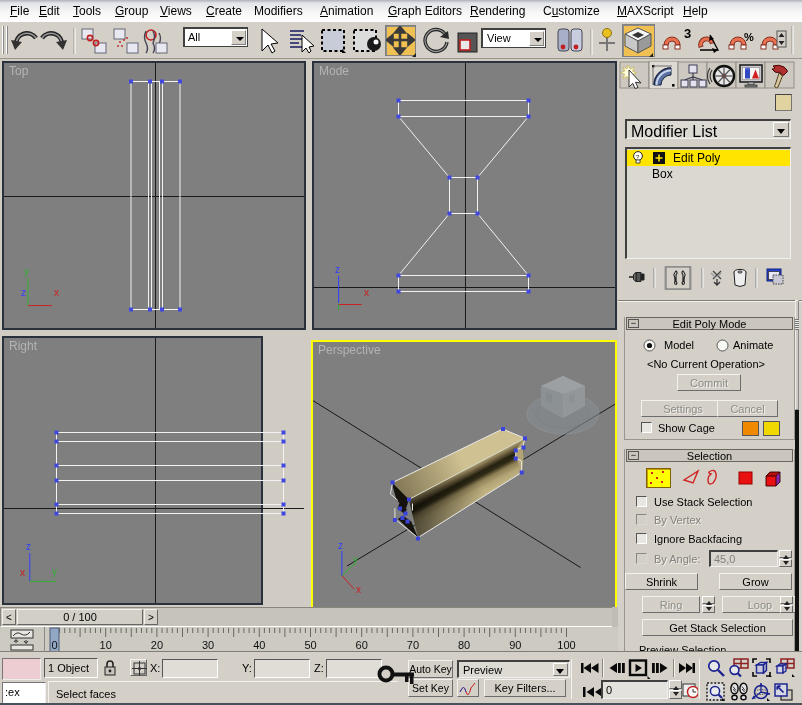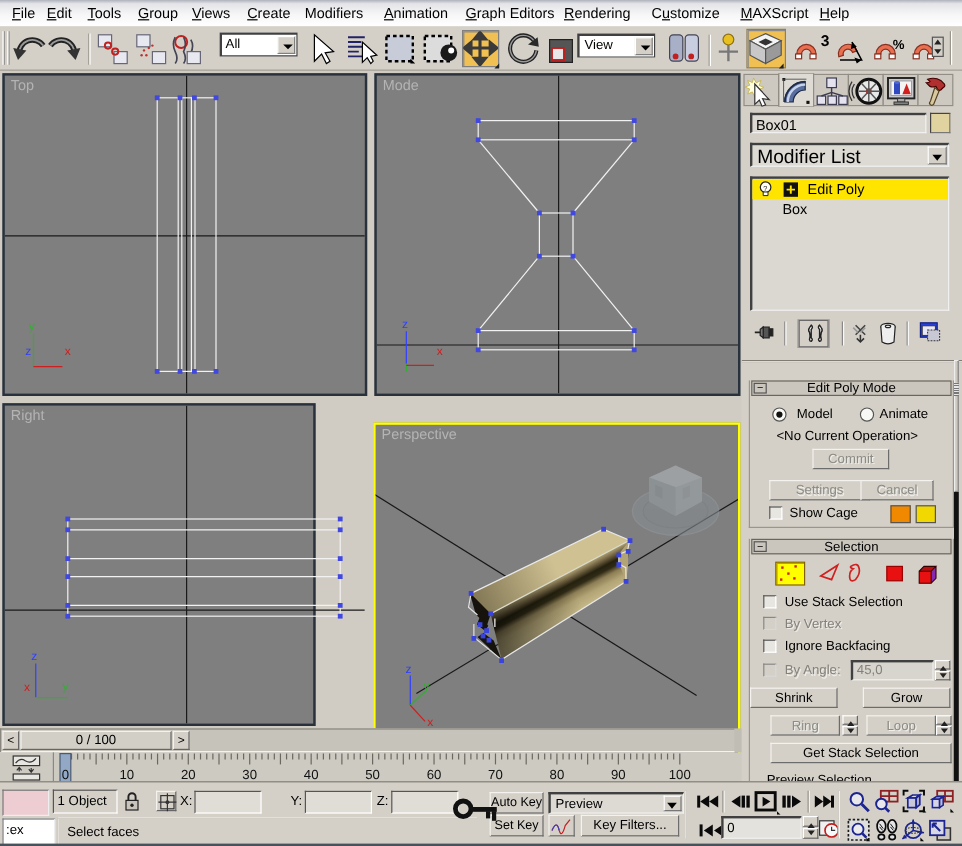--- a/index.html
+++ b/index.html
@@ -326,21 +326,21 @@
         <g font-size="10" font-family="Liberation Sans">
           <text x="22" y="212" fill="#3040ff">z</text>
           <line x1="25.8" y1="215" x2="25.8" y2="243" stroke="#3040ff"></line>
           <text x="16" y="238" fill="#cc2020">x</text>
           <line x1="25.8" y1="243.4" x2="52" y2="243.4" stroke="#30b030"></line>
           <text x="48" y="237" fill="#30b030">y</text>
         </g>
       </svg>
     </div>
 
-    <div class="vp" id="vpPersp" style="left:311px;top:293px;width:306px;height:316px">
+    <div class="vp" id="vpPersp" style="left:311px;top:281px;width:306px;height:316px">
       <div class="lbl">Perspective</div>
       <svg width="302" height="268" viewBox="0 0 302 268" style="position:absolute;left:0;top:0">
         <defs>
           <linearGradient id="nearside" gradientUnits="userSpaceOnUse" x1="153.8" y1="126.8" x2="171.6" y2="160.5">
             <stop offset="0" stop-color="#b0a273"></stop>
             <stop offset="0.12" stop-color="#6e6040"></stop>
             <stop offset="0.24" stop-color="#25210f"></stop>
             <stop offset="0.34" stop-color="#302b16"></stop>
             <stop offset="0.46" stop-color="#8d7e55"></stop>
             <stop offset="0.62" stop-color="#b2a475"></stop>
@@ -469,23 +469,20 @@
         <rect x="10" y="18" width="6" height="3" fill="#aaa" stroke="#333" stroke-width="0.8"></rect>
         <rect x="7" y="21" width="12" height="2" fill="#888" stroke="#333" stroke-width="0.8"></rect>
       </g>
 
       <g transform="translate(149,3)">
         <path d="M 6 2 q 6 -2 11 1 l 3 3 q 1 2 -1 3 l -2 2 q -2 1 -3 -1 l -1 -2 q -3 1 -5 0 l -3 -3 q 2 0 3 -1 Z" fill="#b03030" stroke="#400"></path>
         <path d="M 12 9 l 3.5 3 l -4.5 11 q -1.5 1.5 -3 0 q -1 -1.5 0.5 -3 Z" fill="#d8c8a0" stroke="#504020"></path>
       </g>
     </svg>
 
-    <div class="abs sunken" style="left:7px;top:35px;width:147px;height:17px;font-size:12px">
-      <span style="position:absolute;left:3px;top:1px">Box01</span>
-    </div>
     <div class="abs" style="left:157px;top:35px;width:17px;height:17px;background:#e0d3a0;border:1px solid #777;border-top-color:#444;border-left-color:#444"></div>
 
     <div class="abs sunken" style="left:7px;top:60px;width:166px;height:20px;background:#dcdad2;font-size:16px">
       <span style="position:absolute;left:4px;top:2px">Modifier List</span>
       <div style="position:absolute;right:1px;top:1px;bottom:1px;width:16px;background:#d4d0c8;border:1px solid #fff;border-right-color:#777;border-bottom-color:#777"></div>
       <div style="position:absolute;right:5px;top:8px;border:4px solid transparent;border-top:5px solid #000"></div>
     </div>
 
     <div class="abs sunken" style="left:7px;top:88px;width:166px;height:112px;background:#dbd8d1">
       <div style="position:absolute;left:0;right:0;top:1px;height:16px;background:#ffe400">
@@ -602,21 +599,21 @@
       </div>
       <div class="abs btn" style="left:0;top:124px;width:73px;height:17px;line-height:16px">Shrink</div>
       <div class="abs btn" style="left:94px;top:124px;width:73px;height:17px;line-height:16px">Grow</div>
       <div class="abs btn dis" style="left:17px;top:147px;width:58px;height:17px;line-height:16px">Ring</div>
       <div class="abs" style="left:77px;top:147px;width:13px;height:17px">
         <div style="position:absolute;left:0;top:0;width:13px;height:8px;background:#d4d0c8;border:1px solid #fff;border-right-color:#666;border-bottom-color:#666"></div>
         <div style="position:absolute;left:0;top:9px;width:13px;height:8px;background:#d4d0c8;border:1px solid #fff;border-right-color:#666;border-bottom-color:#666"></div>
         <div style="position:absolute;left:3.5px;top:2px;border:3px solid transparent;border-bottom:4px solid #222"></div>
         <div style="position:absolute;left:3.5px;top:11px;border:3px solid transparent;border-top:4px solid #222"></div>
       </div>
-      <div class="abs btn dis" style="left:97px;top:147px;width:58px;height:17px;line-height:16px">Loop</div>
+      <div class="abs btn dis" style="left:97px;top:147px;width:76px;height:17px;line-height:16px">Loop</div>
       <div class="abs" style="left:155px;top:147px;width:13px;height:17px">
         <div style="position:absolute;left:0;top:0;width:13px;height:8px;background:#d4d0c8;border:1px solid #fff;border-right-color:#666;border-bottom-color:#666"></div>
         <div style="position:absolute;left:0;top:9px;width:13px;height:8px;background:#d4d0c8;border:1px solid #fff;border-right-color:#666;border-bottom-color:#666"></div>
         <div style="position:absolute;left:3.5px;top:2px;border:3px solid transparent;border-bottom:4px solid #222"></div>
         <div style="position:absolute;left:3.5px;top:11px;border:3px solid transparent;border-top:4px solid #222"></div>
       </div>
       <div class="abs btn" style="left:17px;top:170px;width:151px;height:17px;line-height:16px">Get Stack Selection</div>
       <span class="lbl11" style="left:14px;top:195px">Preview Selection</span>
     </div>
 

